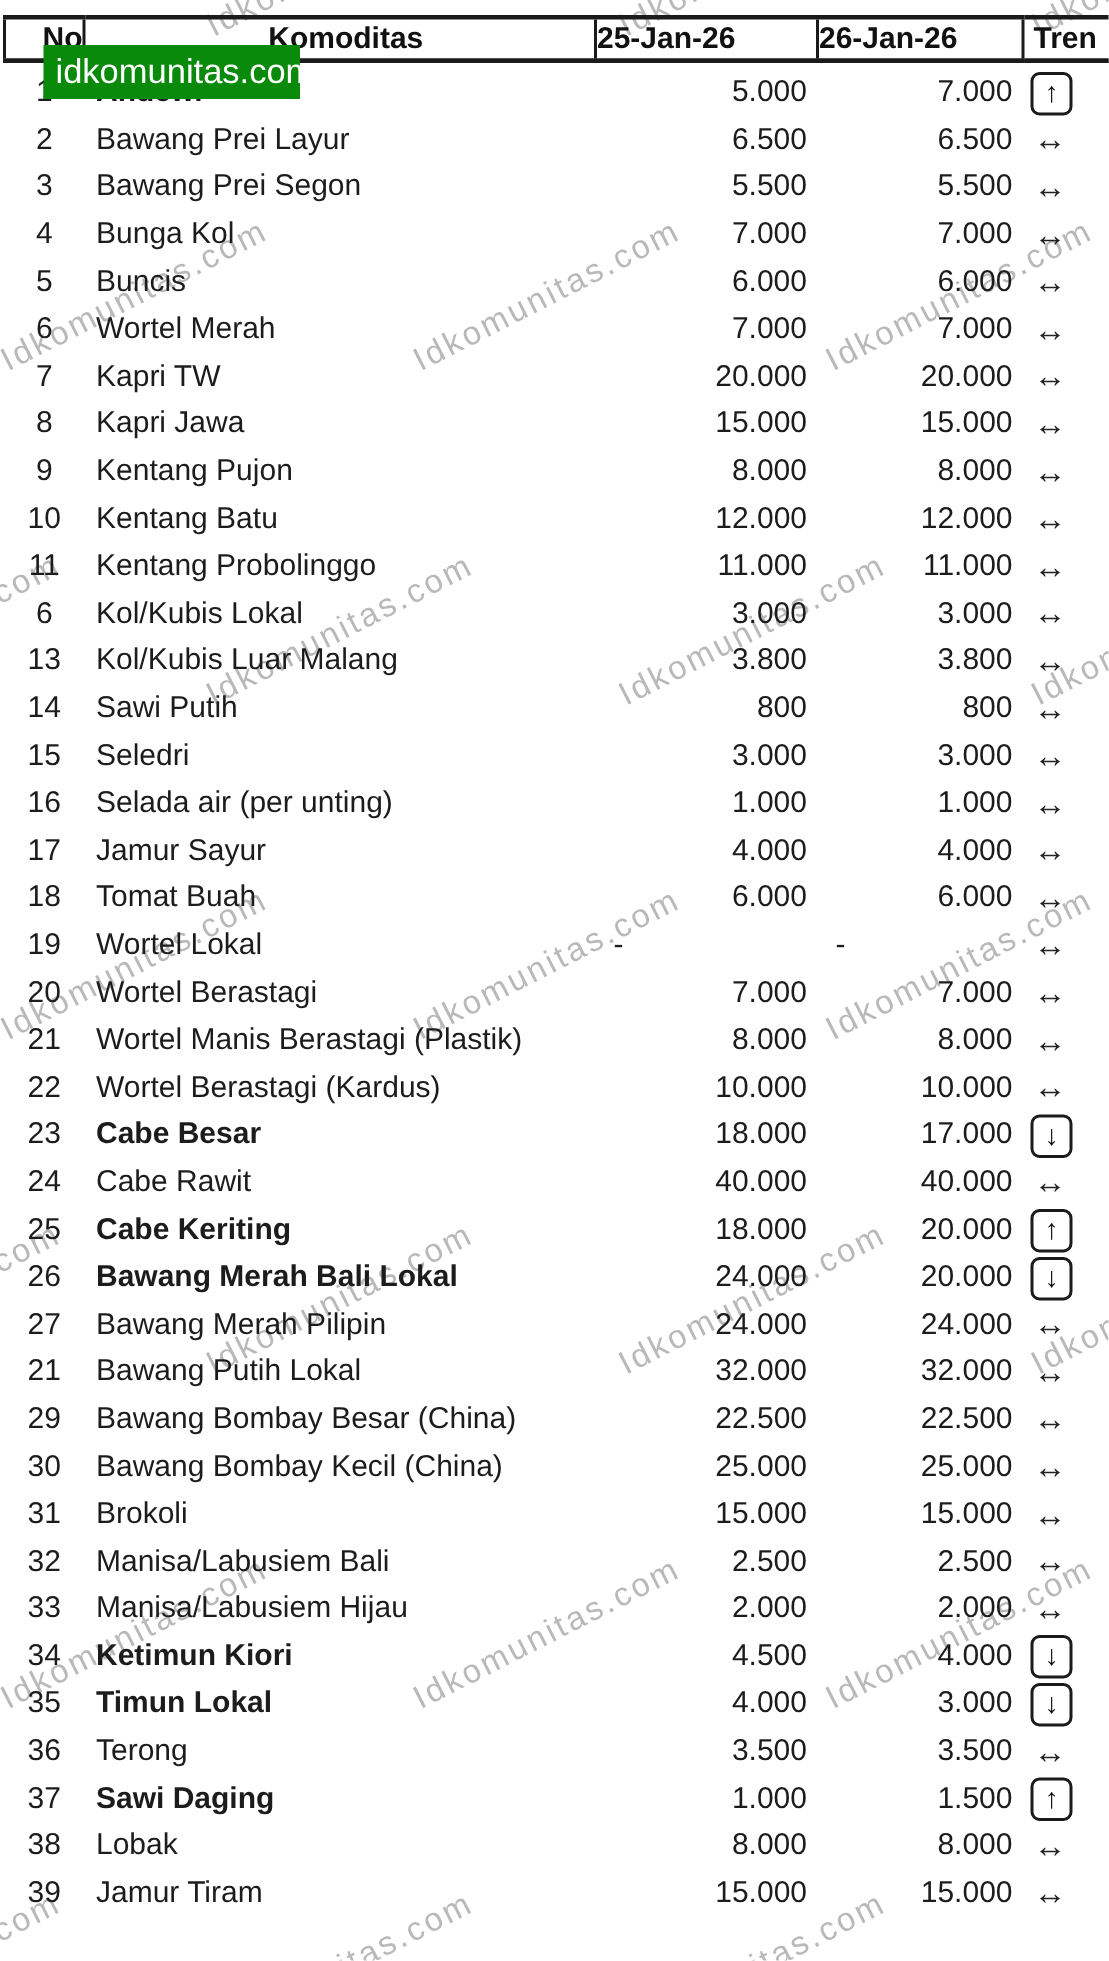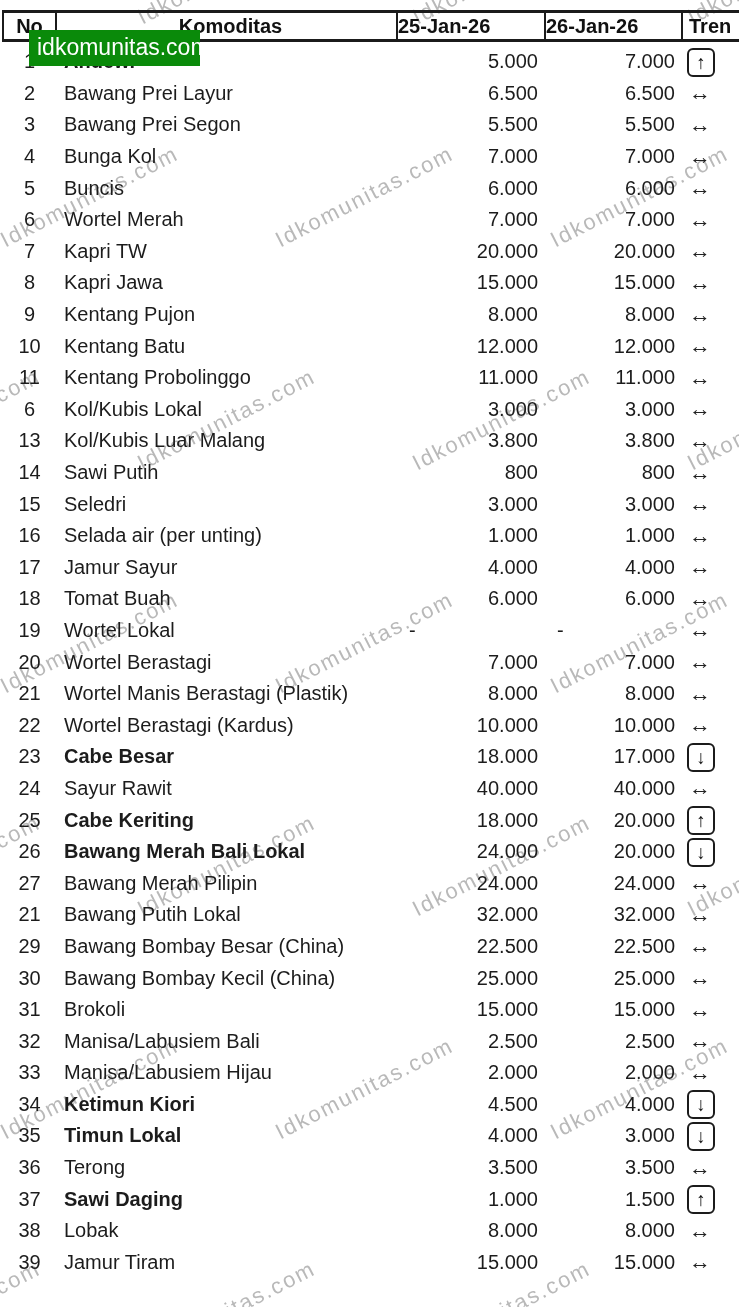--- a/index.html
+++ b/index.html
@@ -52,21 +52,21 @@
     font-size: 20px;
     color: #111;
     border-top: 3px solid #1b1b1b;
     border-bottom: 3px solid #1b1b1b;
     border-left: 2px solid #1b1b1b;
     height: 26px;
     padding: 0;
     white-space: nowrap;
     overflow: hidden;
   }
-  thead th.h-no { text-align: center; }
+  thead th.h-no { text-align: right; }
   thead th.h-name { text-align: center; padding-left: 8px; }
   thead th.h-date { text-align: left; padding-right: 7px; }
   thead th.h-trend { text-align: left; padding-left: 6px; border-right: none; }
   tbody td {
     height: 31.6px;
     padding: 0;
     vertical-align: middle;
     white-space: nowrap;
     overflow: visible;
     color: #1c1c1c;
@@ -367,21 +367,21 @@
     <td class="c-no">23</td>
     <td class="c-name">Cabe Besar</td>
     <td class="c-p1">18.000</td>
     <td class="c-p2">17.000</td>
     <td class="c-trend">
       <span class="trend-box">↓</span>
     </td>
   </tr>
         <tr>
     <td class="c-no">24</td>
-    <td class="c-name">Sayur Rawit</td>
+    <td class="c-name">Cabe Rawit</td>
     <td class="c-p1">40.000</td>
     <td class="c-p2">40.000</td>
     <td class="c-trend">
       <span class="trend-flat">↔</span>
     </td>
   </tr>
         <tr class="changed">
     <td class="c-no">25</td>
     <td class="c-name">Cabe Keriting</td>
     <td class="c-p1">18.000</td>

